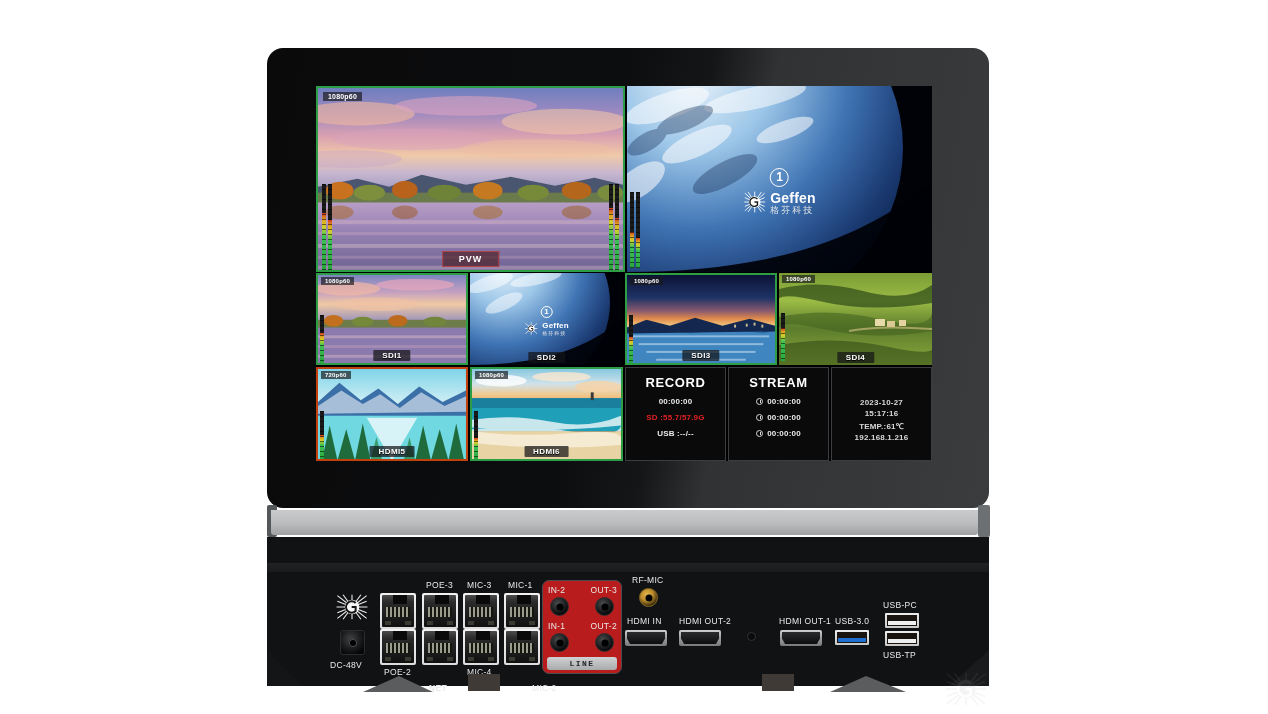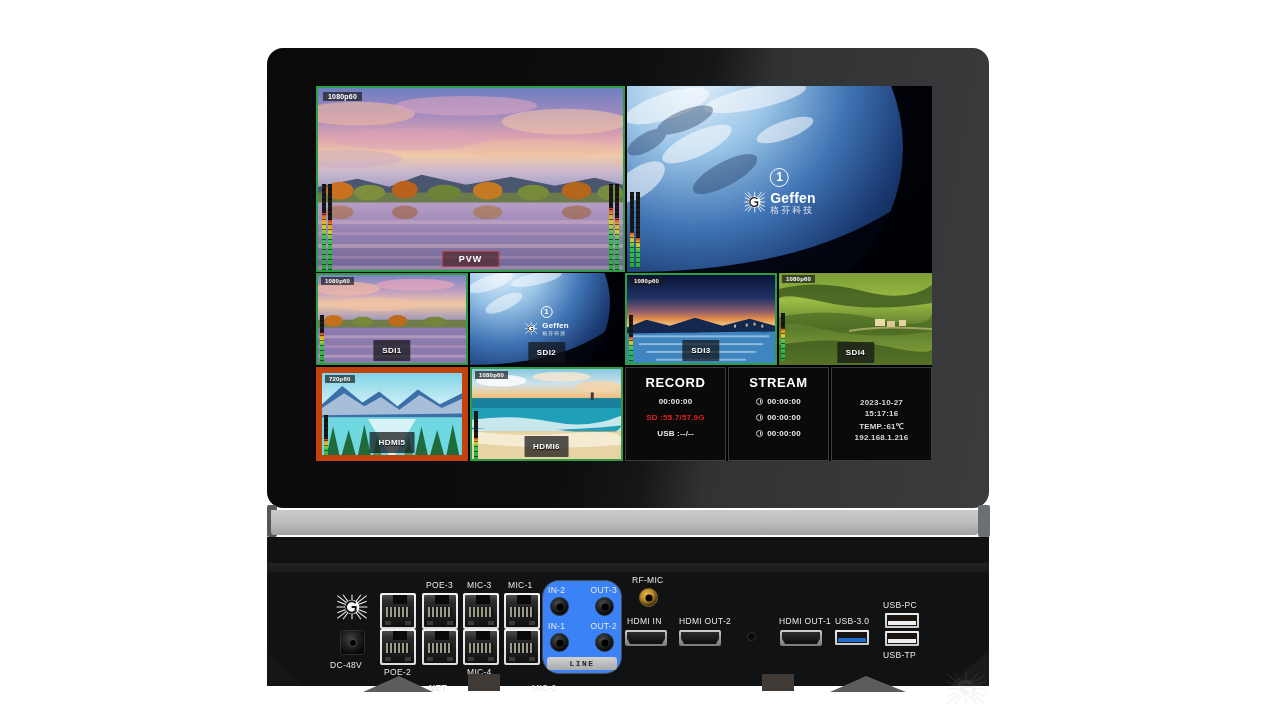--- a/index.html
+++ b/index.html
@@ -38,29 +38,29 @@
 
   
   .mv-mid { position: absolute; left: 0; top: 187px; width: 616px; height: 92px; }
   .m1 { left: 0;   top: 0; width: 152px; height: 92px; border: 2px solid #2e9e46; }
   .m2 { left: 154px; top: 0; width: 153px; height: 92px; }
   .m3 { left: 309px; top: 0; width: 152px; height: 92px; border: 2px solid #2e9e46; }
   .m4 { left: 463px; top: 0; width: 153px; height: 92px; }
 
   
   .mv-bot { position: absolute; left: 0; top: 281px; width: 616px; height: 94px; }
-  .b1 { left: 0;   top: 0; width: 152px; height: 94px; border: 6px solid #c2410c; }
+  .b1 { left: 0;   top: 0; width: 152px; height: 94px; border: 2px solid #c2410c; }
   .b2 { left: 154px; top: 0; width: 153px; height: 94px; border: 2px solid #2e9e46; }
 
   
   .srclabel {
     position: absolute; bottom: 2px; left: 50%; transform: translateX(-50%);
     color: #fff; font-size: 8px; font-weight: bold;
     background: rgba(20,20,22,.72);
-    padding: 6px 9px; letter-spacing: .4px;
+    padding: 1px 9px; letter-spacing: .4px;
     border-radius: 1px;
     text-shadow: 0 1px 1px #000;
     white-space: nowrap;
   }
   .pvw-chip {
     position:absolute; bottom:3px; left:50%; transform:translateX(-50%);
     color:#fff; font-size:9px; font-weight:bold; letter-spacing:1px;
     background: rgba(70,20,20,.60);
     border: 1px solid rgba(200,70,70,.75);
     padding: 2px 16px;
@@ -175,21 +175,21 @@
   .rj-pins {
     position:absolute; left:4px; right:4px; top:12px; height:10px;
     background: repeating-linear-gradient(to right,#9b9b8d 0 2px,#15150f 2px 4px);
   }
   .rj-led-l,.rj-led-r{position:absolute;bottom:2px;width:6px;height:4px;background:#3a3a33;}
   .rj-led-l{left:3px;} .rj-led-r{right:3px;}
 
   
   .line-block {
     position: absolute; left: 275px; top: 8px; width: 80px; height: 94px;
-    background: #3b82f6; border: 1px solid #4a4c4e; border-radius: 17px;
+    background: #b91c1c; border: 1px solid #4a4c4e; border-radius: 7px;
   }
   .line-bar {
     position:absolute; left:4px; right:4px; bottom:3px; height:13px;
     background: linear-gradient(to bottom,#cfd1d2,#a8aaab);
     border-radius: 3px;
     color:#25272a; font-size:8px; font-weight:bold; letter-spacing:1.5px;
     display:flex; align-items:center; justify-content:center;font-family:Liberation Mono, monospace;
   }
   .jack {
     position: absolute; width: 19px; height: 19px; border-radius: 50%;

